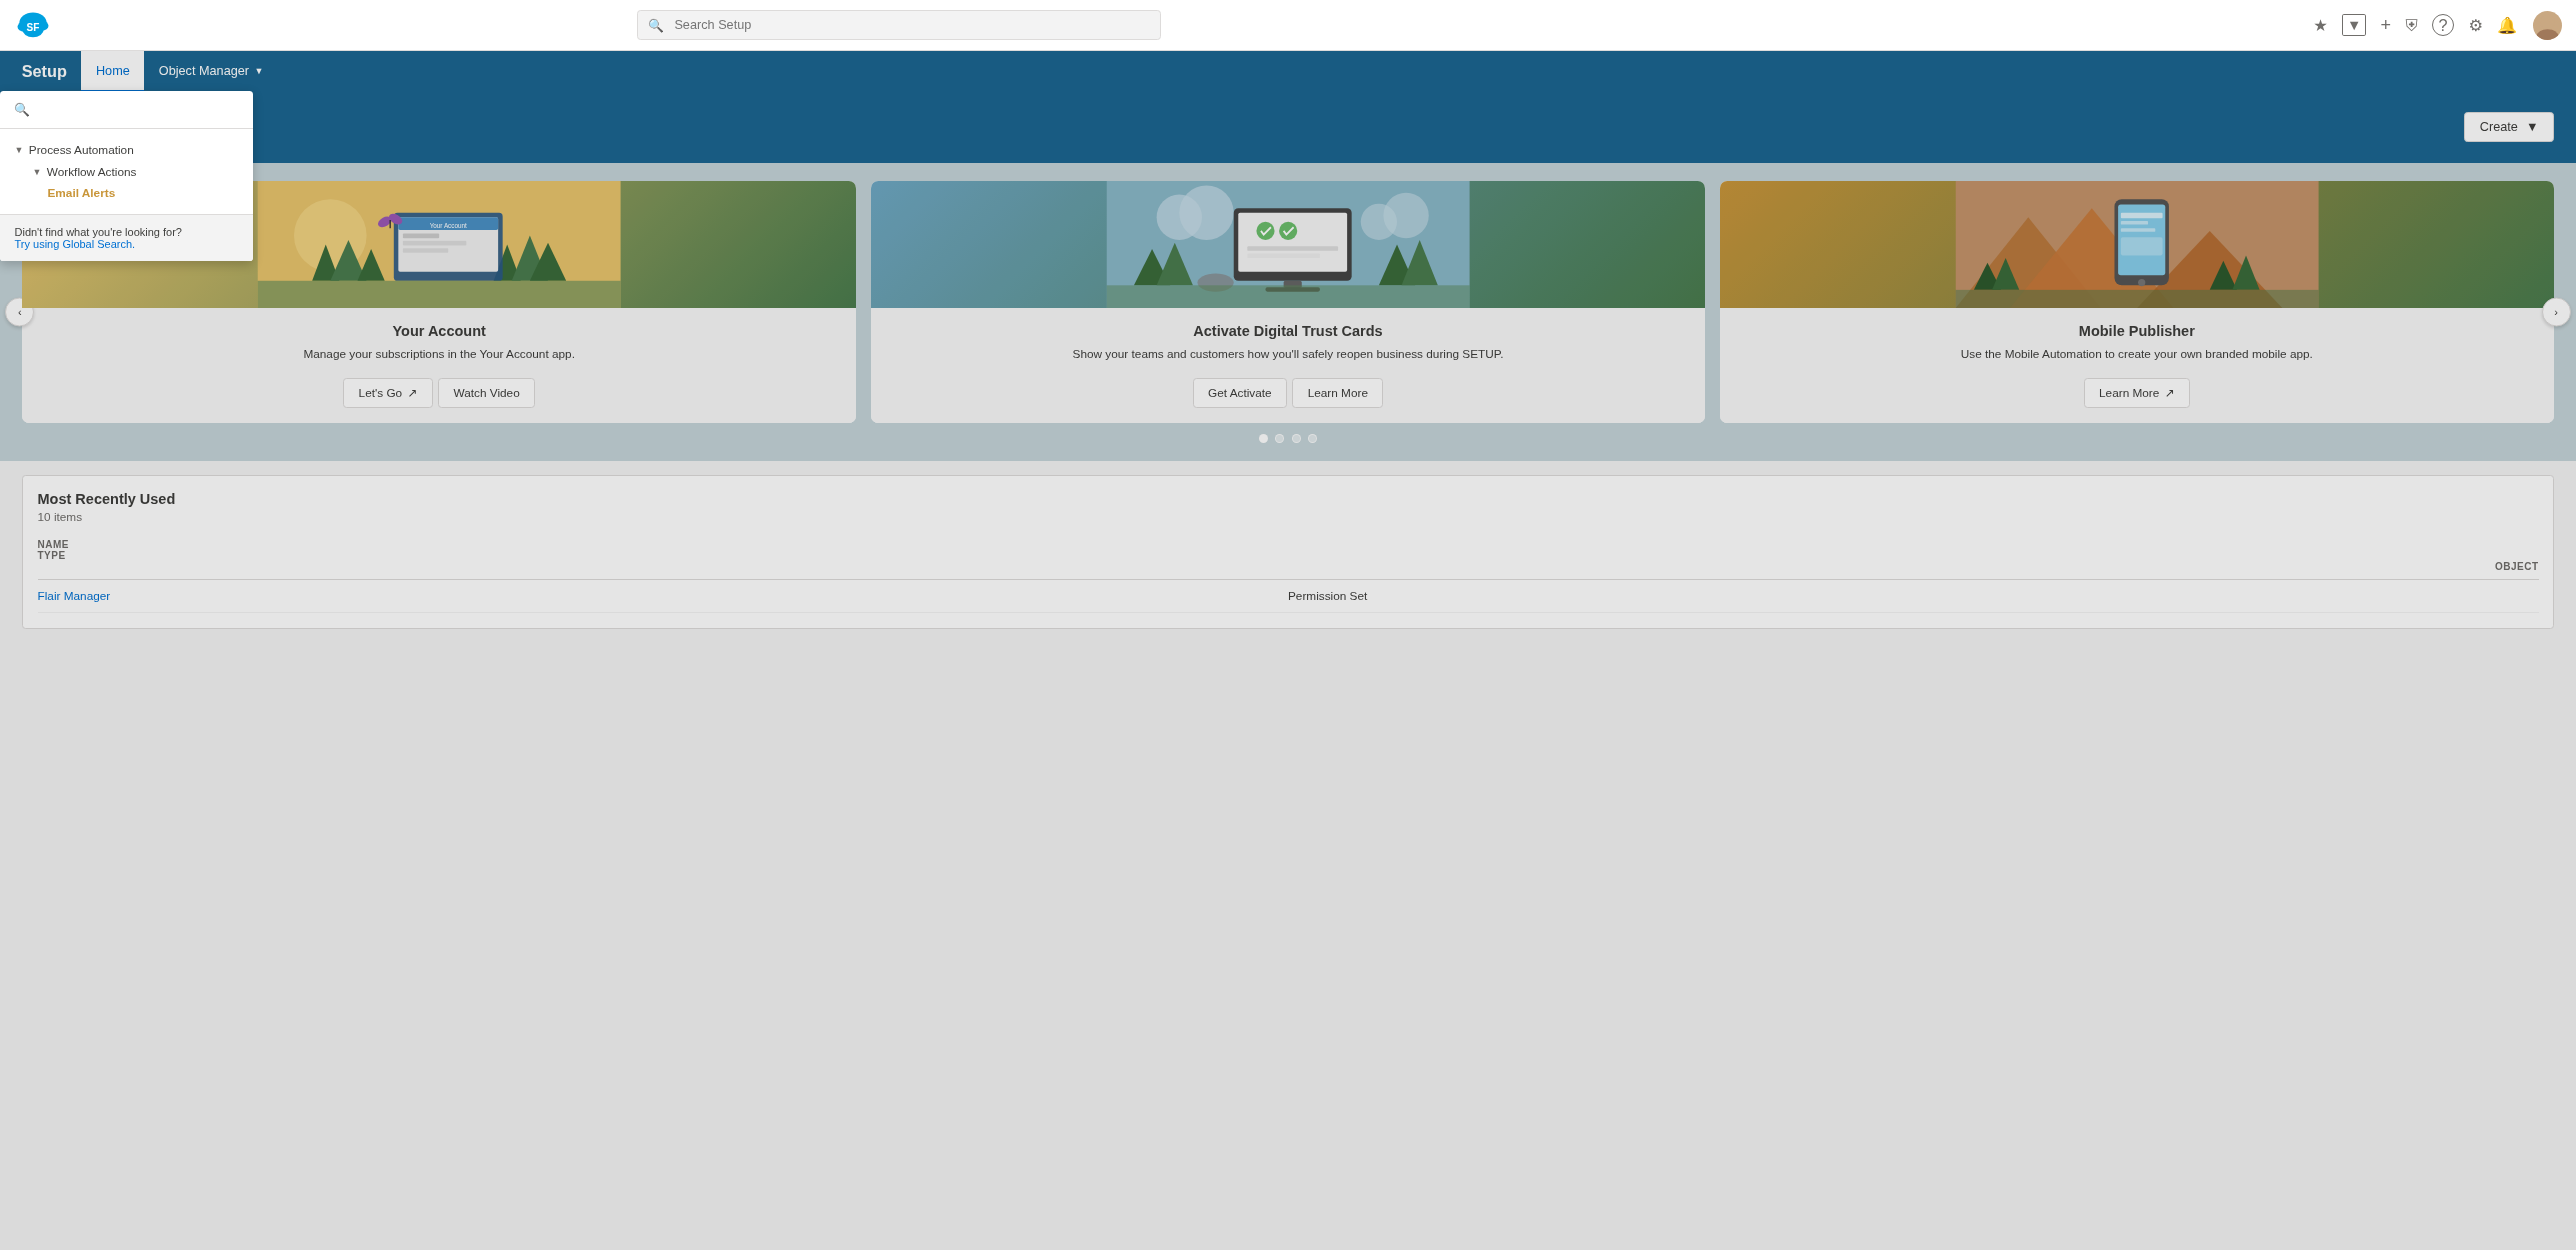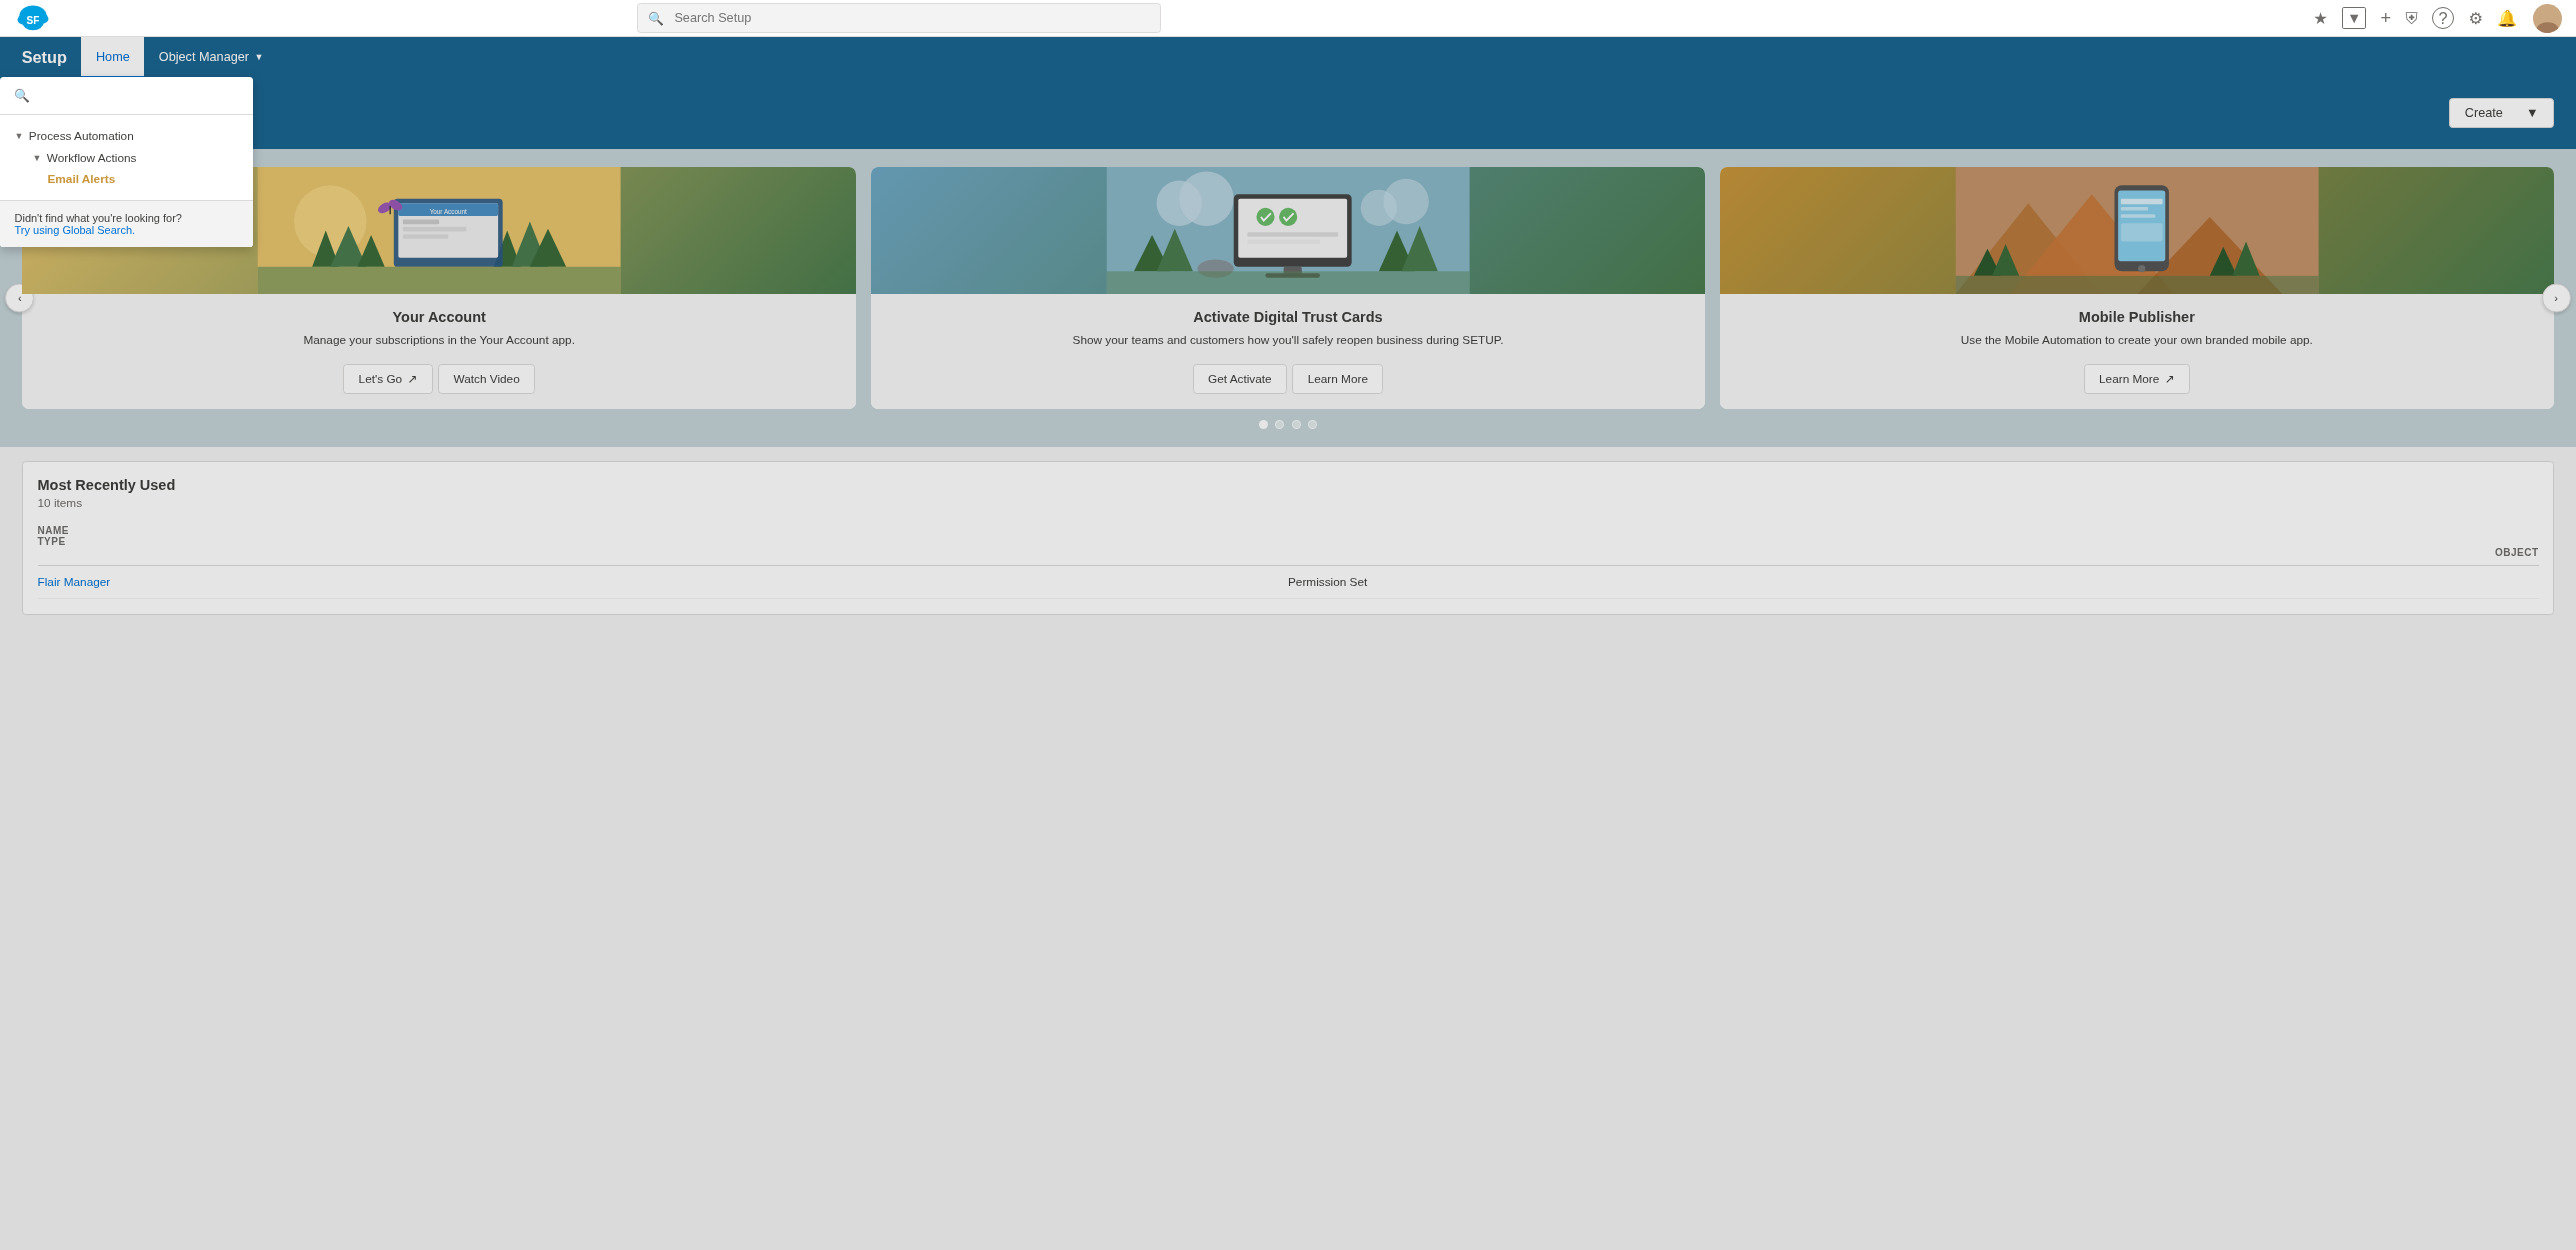--- a/index.html
+++ b/index.html
@@ -1,21 +1,21 @@
 <!DOCTYPE html>
 <html style="font-size:14.5px"><head>
   <meta charset="utf-8">
   <style>
     * { box-sizing: border-box; margin: 0; padding: 0; }
     body { font-family: 'Salesforce Sans', Arial, sans-serif; background: #f3f3f3; font-size: 12.7px; overflow: hidden; }
 
     
     .top-nav {
       background: #fff;
-      height: 37px;
+      height: 51px;
       display: flex;
       align-items: center;
       padding: 0 14.5px;
       border-bottom: 0.9px solid #dddbda;
       position: relative;
       z-index: 100;
     }
     .sf-logo {
       width: 36px;
       height: 36px;
@@ -224,21 +224,21 @@
     }
     .create-btn {
       background: #fff;
       border: 0.9px solid #dddbda;
       border-radius: 3.6px;
       padding: 7.2px 14.5px;
       font-size: 12.7px;
       cursor: pointer;
       display: flex;
       align-items: center;
-      gap: 23px;
+      gap: 8px;
       color: #3e3e3c;
       font-weight: 500;
     }
 
     
     .carousel-section {
       background: #c5d4d8;
       padding: 18px 22px;
       position: relative;
     }

